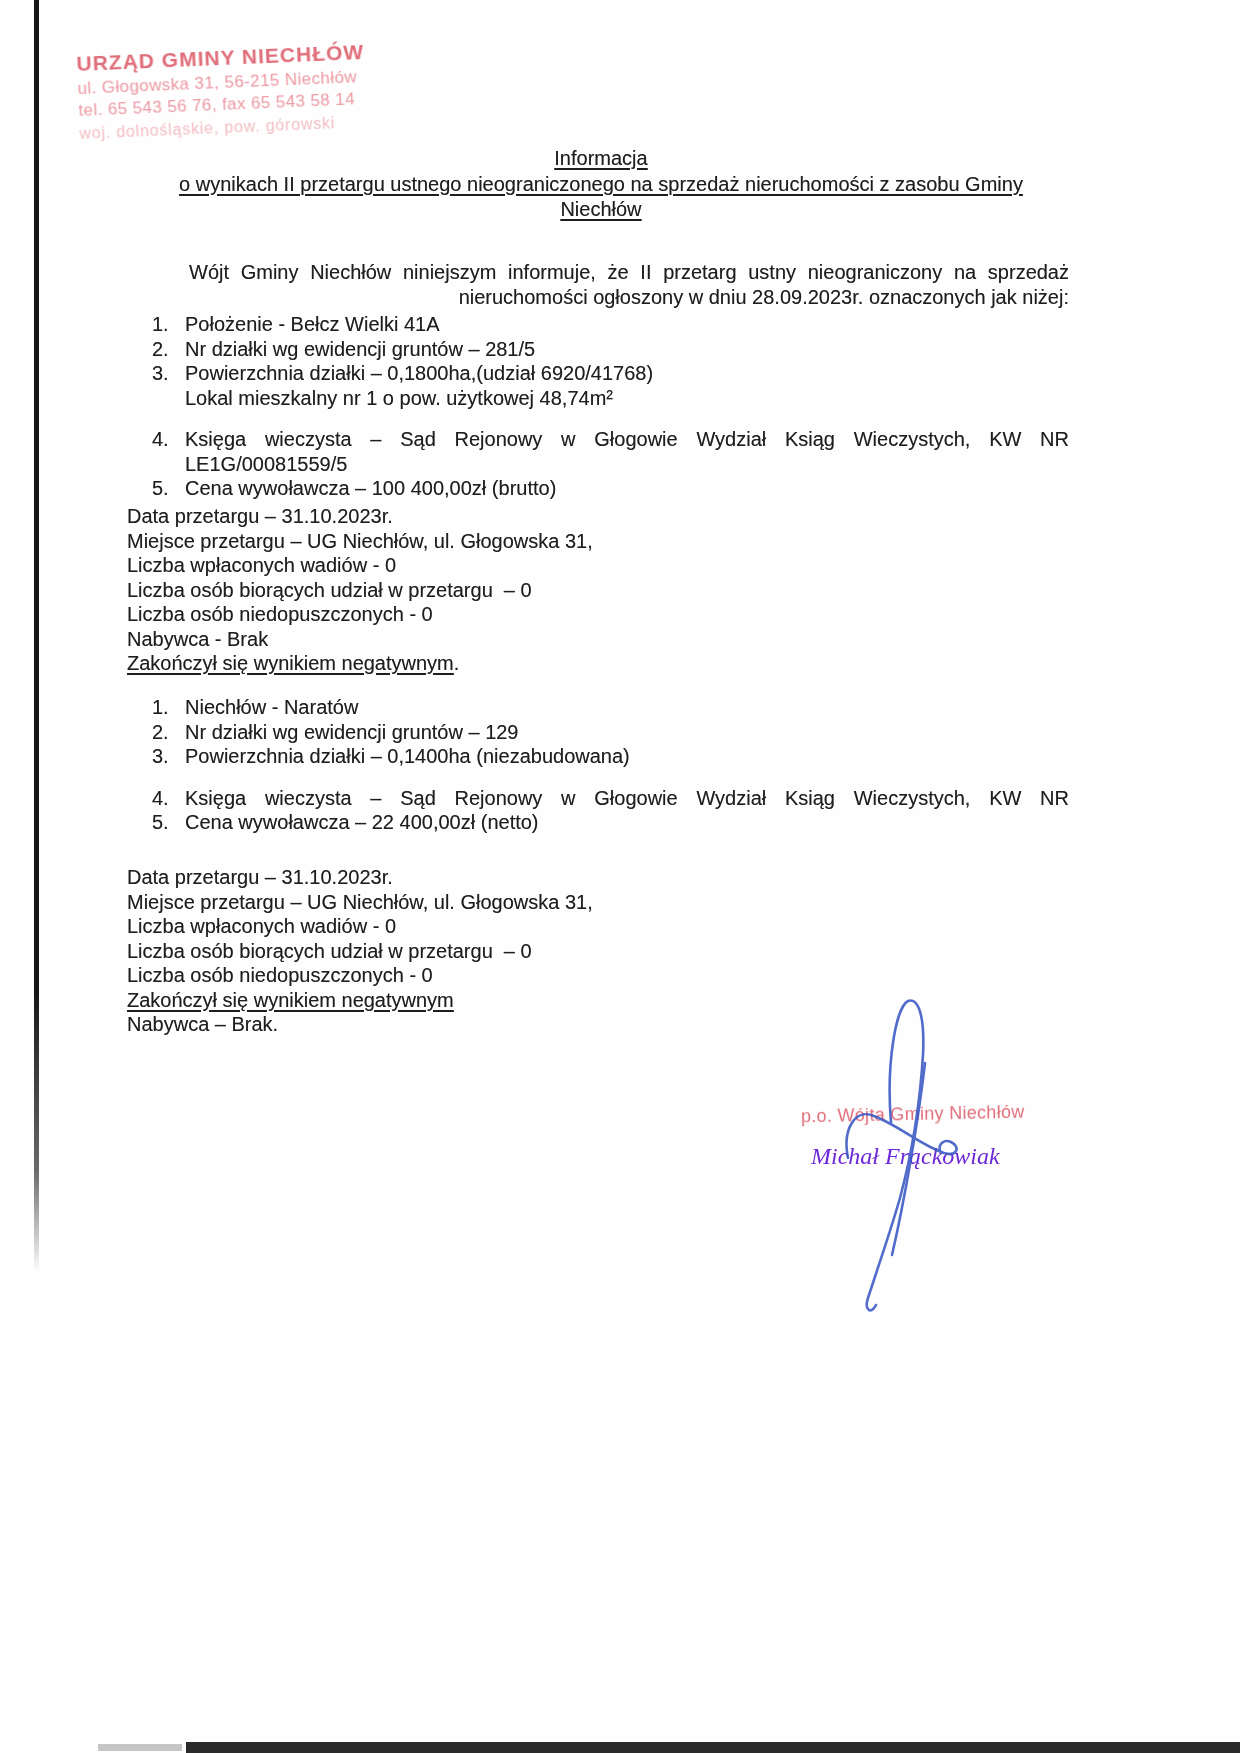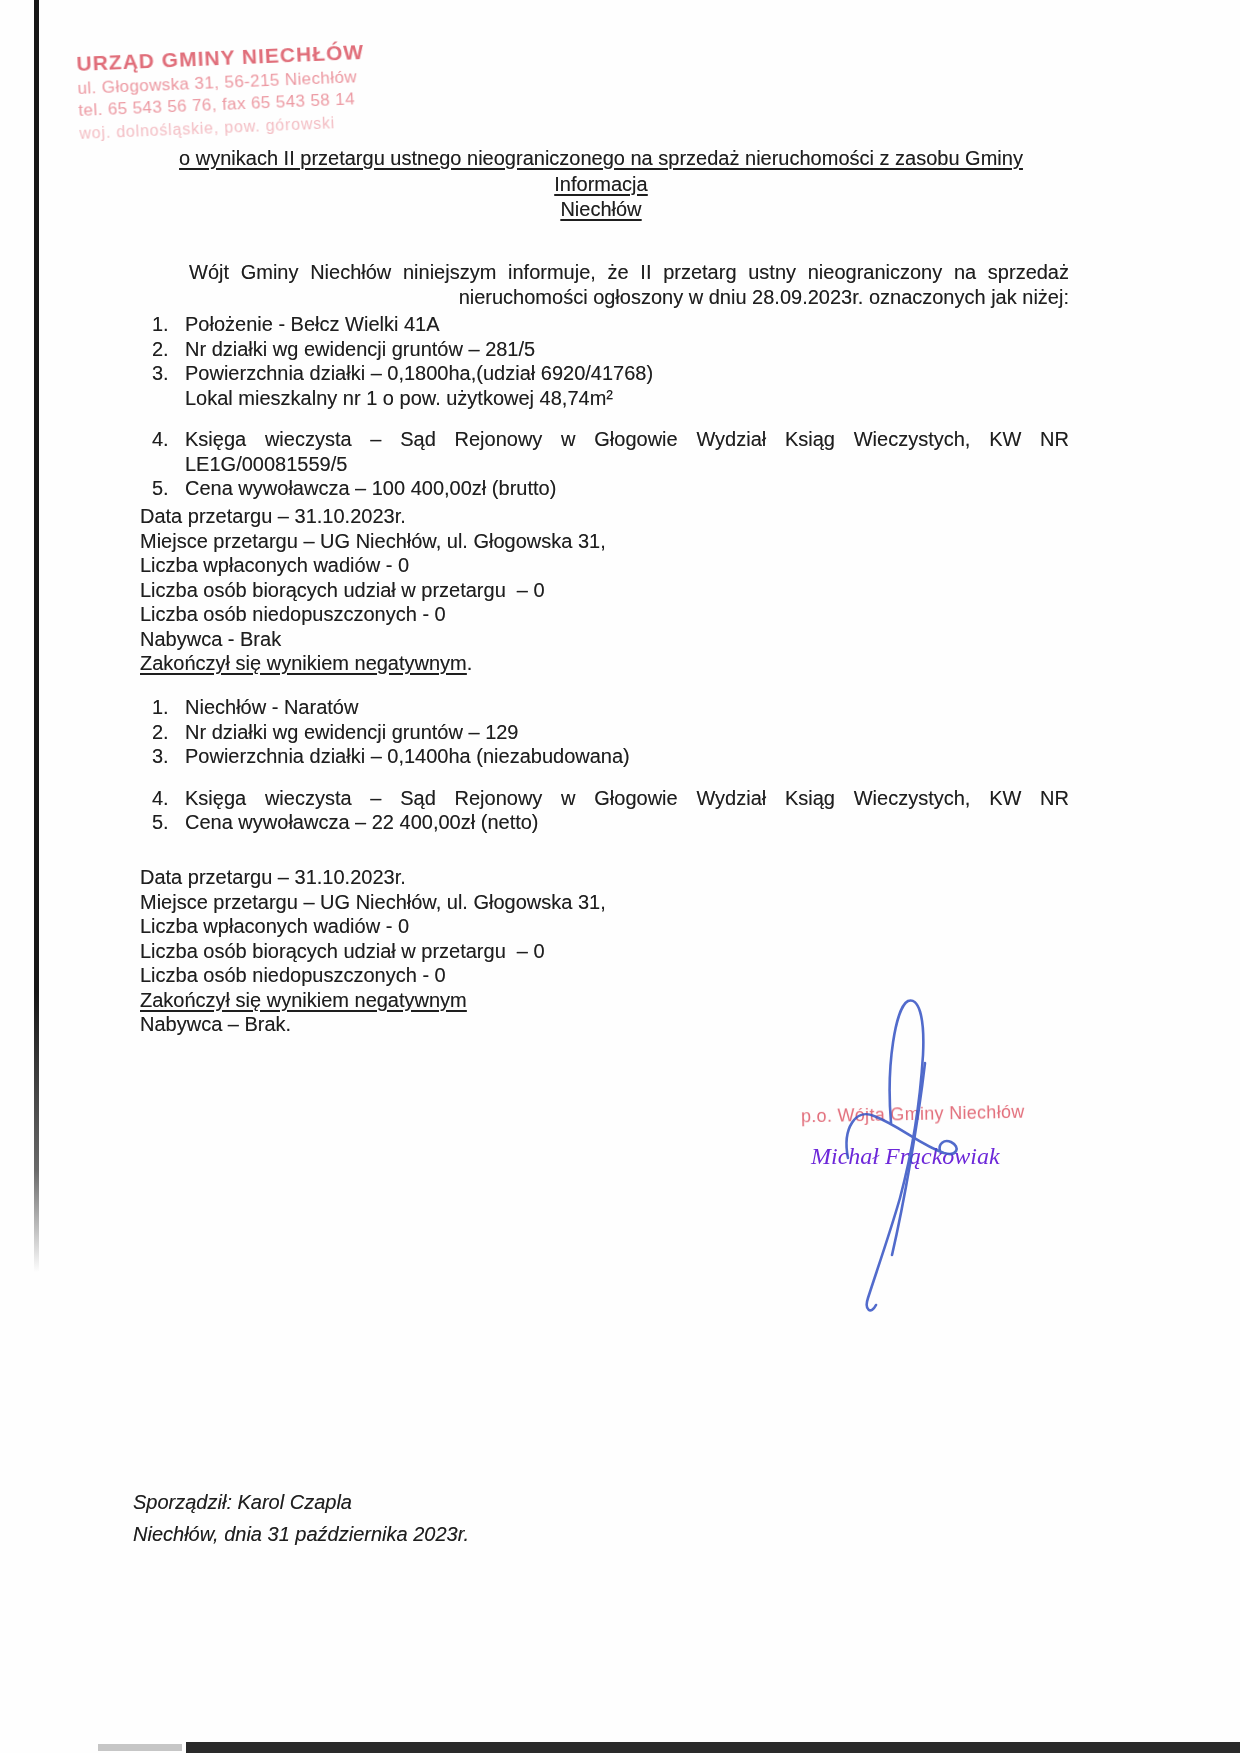--- a/index.html
+++ b/index.html
@@ -36,21 +36,21 @@
   .intro .l2{display:block;text-align:right;}
 
   .list{position:absolute;left:133px;width:936px;font-size:20px;line-height:24.5px;}
   .list-1{top:312px;}
   .list-2{top:695px;}
   .li{position:relative;padding-left:52px;}
   .li .num{position:absolute;left:19px;}
   .justline{display:block;text-align-last:justify;margin-top:17px;}
   .licont{display:block;}
 
-  .pblock{position:absolute;left:140px;width:936px;font-size:20px;line-height:24.5px;}
+  .pblock{position:absolute;left:127px;width:936px;font-size:20px;line-height:24.5px;}
   .pblock-1{top:504px;}
   .pblock-2{top:865px;}
   .pblock div{white-space:pre-wrap;}
 
   
   .sig-stamp-1{
     position:absolute;left:801px;top:1104px;font-size:18px;color:#e26e7b;
     letter-spacing:.3px;filter:blur(.35px);transform:rotate(-1.2deg);white-space:nowrap;
   }
   .sig-stamp-2{
@@ -69,22 +69,22 @@
   <div class="scan-line-left"></div>
 
   <div class="stamp-top">
     <div class="s1">URZĄD GMINY NIECHŁÓW</div>
     <div class="s2">ul. Głogowska 31, 56-215 Niechłów</div>
     <div class="s3">tel. 65 543 56 76, fax 65 543 58 14</div>
     <div class="s4">woj. dolnośląskie, pow. górowski</div>
   </div>
 
   <div class="title-block ink">
+    <div class="u">Informacja</div>
     <div class="u">o wynikach II przetargu ustnego nieograniczonego na sprzedaż nieruchomości z zasobu Gminy</div>
-    <div class="u">Informacja</div>
     <div class="u">Niechłów</div>
   </div>
 
   <p class="intro ink">
     <span class="l1">Wójt Gminy Niechłów niniejszym informuje, że II przetarg ustny nieograniczony na sprzedaż</span>
     <span class="l2">nieruchomości ogłoszony w dniu 28.09.2023r. oznaczonych jak niżej:</span>
   </p>
 
   <div class="list list-1 ink">
     <div class="li">
@@ -158,21 +158,17 @@
   <div class="sig-stamp-2">Michał Frąckowiak</div>
 
   <svg class="signature-svg" width="150" height="335" viewBox="0 0 150 335">
     <g fill="none" stroke="#3a57c5" stroke-width="2.6" stroke-linecap="round" opacity="0.88">
       <path d="M 63 130 C 58 70, 68 14, 80 8 C 90 4, 97 22, 95 62 C 92 110, 84 160, 72 205 C 62 240, 48 280, 40 305 C 36 317, 43 322, 48 312"></path>
       <path d="M 20 165 C 14 135, 28 115, 46 123 C 72 133, 92 152, 116 160 C 129 164, 133 154, 123 149 C 116 146, 110 151, 112 158"></path>
       <path d="M 97 70 C 90 130, 76 210, 64 262"></path>
     </g>
   </svg>
 
-  <div class="footer ink">
-    <div>Sporządził: Karol Czapla</div>
-    <div>Niechłów, dnia 31 października 2023r.</div>
-  </div>
 
   <div class="bottom-gray"></div>
   <div class="bottom-bar"></div>
 
 </div>
 
 </body></html>

